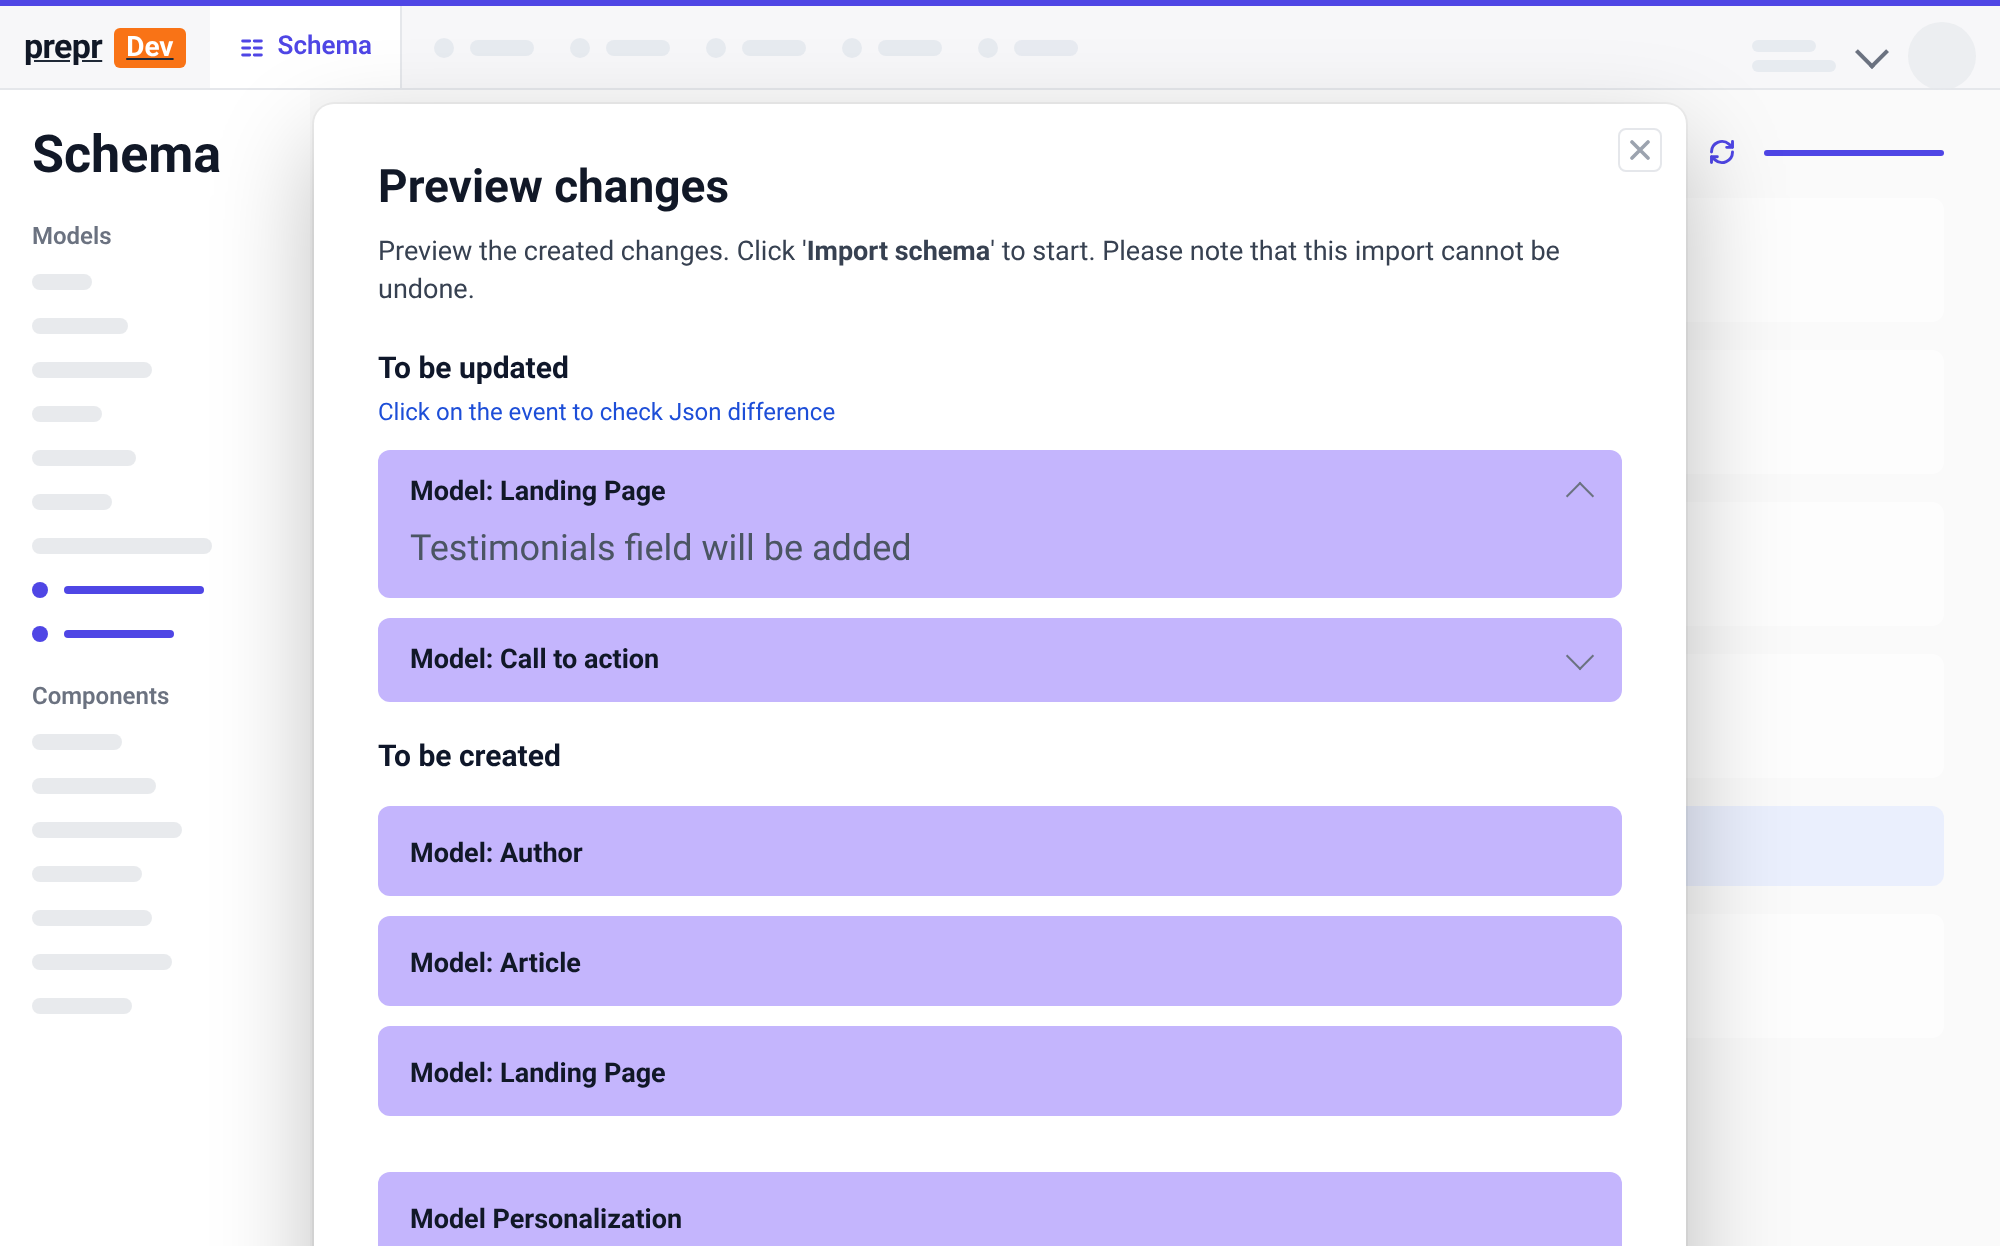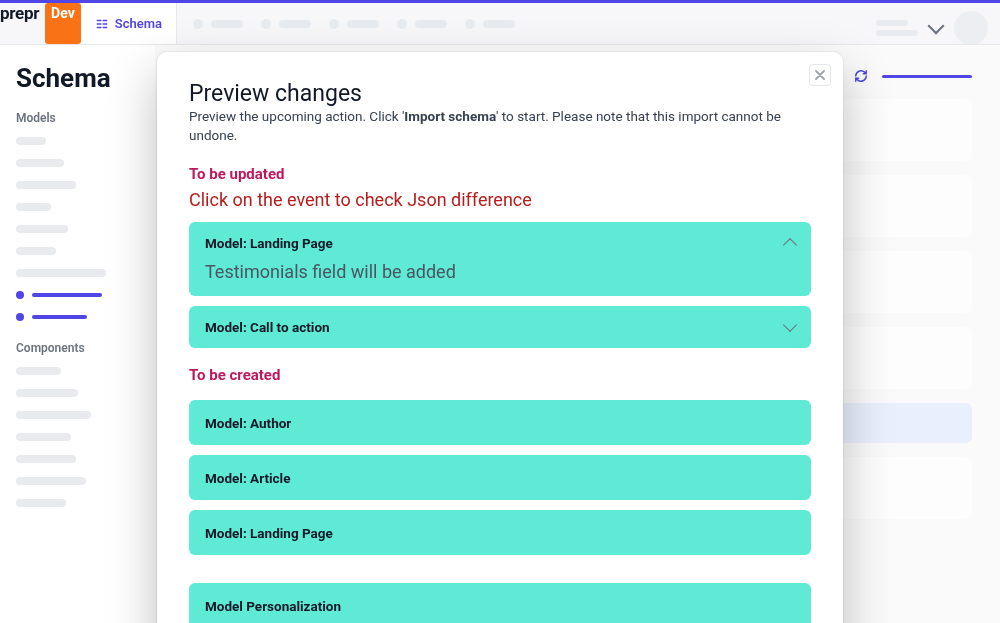--- a/index.html
+++ b/index.html
@@ -26,22 +26,24 @@
   top: 3px; left: 0; right: 0;
   height: 42px;
   background: #f7f7f9;
   border-bottom: 1px solid #e5e7eb;
   display: flex;
   align-items: center;
 }
 
 .logo-wrap {
   display: flex;
-  padding: 0 0;
+  align-items: center;
+  padding: 0 12px;
   height: 100%;
+  text-decoration: underline;
 }
 
 .logo-text {
   font-weight: 700;
   font-size: 17px;
   color: #111827;
   letter-spacing: -0.3px;
 }
 
 .dev-badge {
@@ -234,50 +236,50 @@
   display: flex;
   align-items: center;
   justify-content: center;
   color: #9ca3af;
   font-size: 13px;
   cursor: pointer;
 }
 
 .modal-title {
   font-size: 23px;
-  font-weight: 400;
+  font-weight: 700;
   color: #111827;
-  margin-bottom: 0;
+  margin-bottom: 10px;
 }
 
 .modal-subtitle {
   font-size: 13.5px;
   color: #374151;
   margin-bottom: 20px;
   line-height: 1.4;
 }
 .modal-subtitle b { font-weight: 700; }
 
 .section-heading {
   font-size: 15px;
   font-weight: 700;
-  color: #be185d;
+  color: #0f172a;
   margin-bottom: 6px;
 }
 
 .section-sub {
-  font-size: 18px;
-  color: #b91c1c;
+  font-size: 12px;
+  color: #1d4ed8;
   margin-bottom: 12px;
 }
 
 .section-block { margin-bottom: 18px; }
 
 .item-card {
-  background: #5eead4;
+  background: #c4b5fd;
   border-radius: 6px;
   padding: 13px 16px;
   margin-bottom: 10px;
 }
 
 .item-card.expanded {
   padding-bottom: 14px;
 }
 
 .item-header {
@@ -409,21 +411,21 @@
 <div class="modal-backdrop">
   <div class="modal">
     <div class="modal-close">
       <svg width="10" height="10" viewBox="0 0 10 10" stroke="currentColor" stroke-width="1.8" stroke-linecap="round">
         <path d="M1 1l8 8M9 1l-8 8"></path>
       </svg>
     </div>
 
     <h2 class="modal-title">Preview changes</h2>
     <p class="modal-subtitle">
-      <span>Preview the upcoming action. Click '</span><b>Import schema</b><span>' to start. Please note that this import cannot be undone.</span>
+      <span>Preview the created changes. Click '</span><b>Import schema</b><span>' to start. Please note that this import cannot be undone.</span>
     </p>
 
     <div class="section-block">
       <div class="section-heading">To be updated</div>
       <div class="section-sub">Click on the event to check Json difference</div>
 
       <div class="item-card expanded">
         <div class="item-header">
           <span class="item-title">Model: Landing Page</span>
           <span class="item-chevron chev-up"></span>

